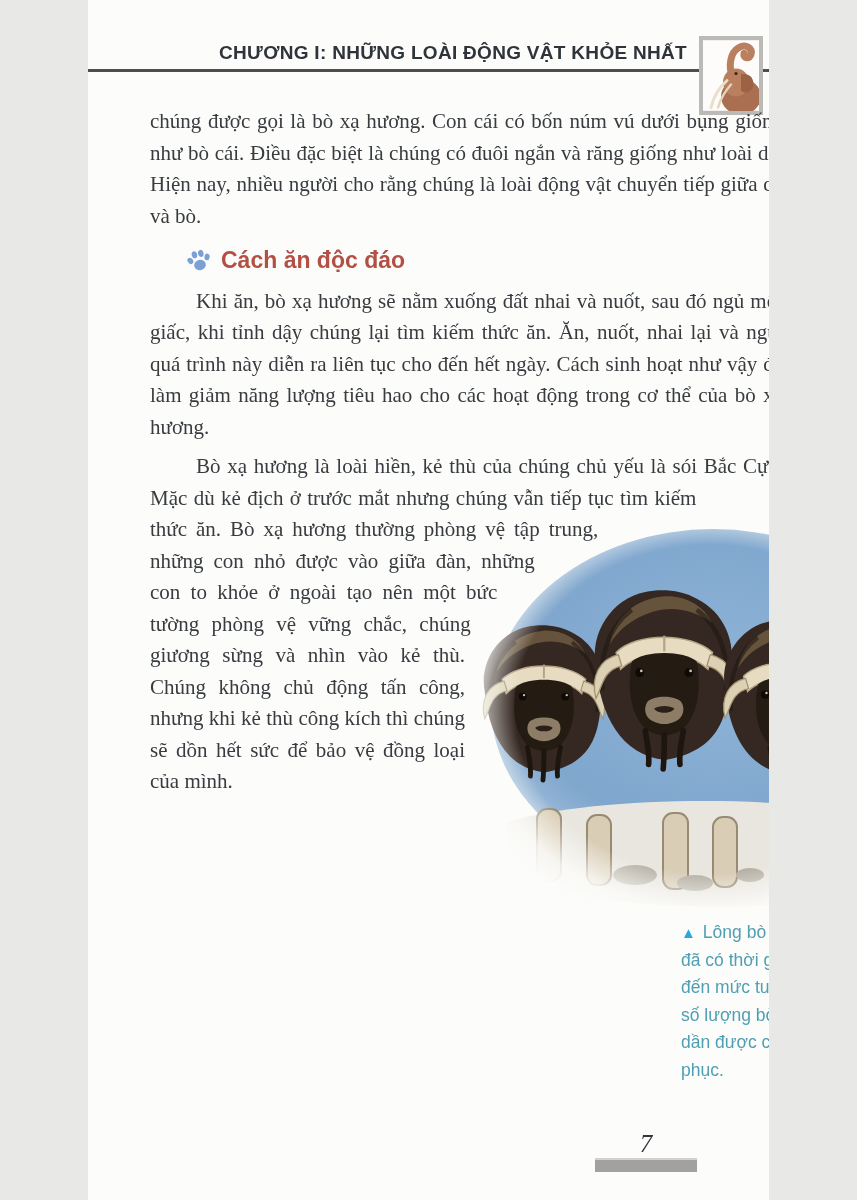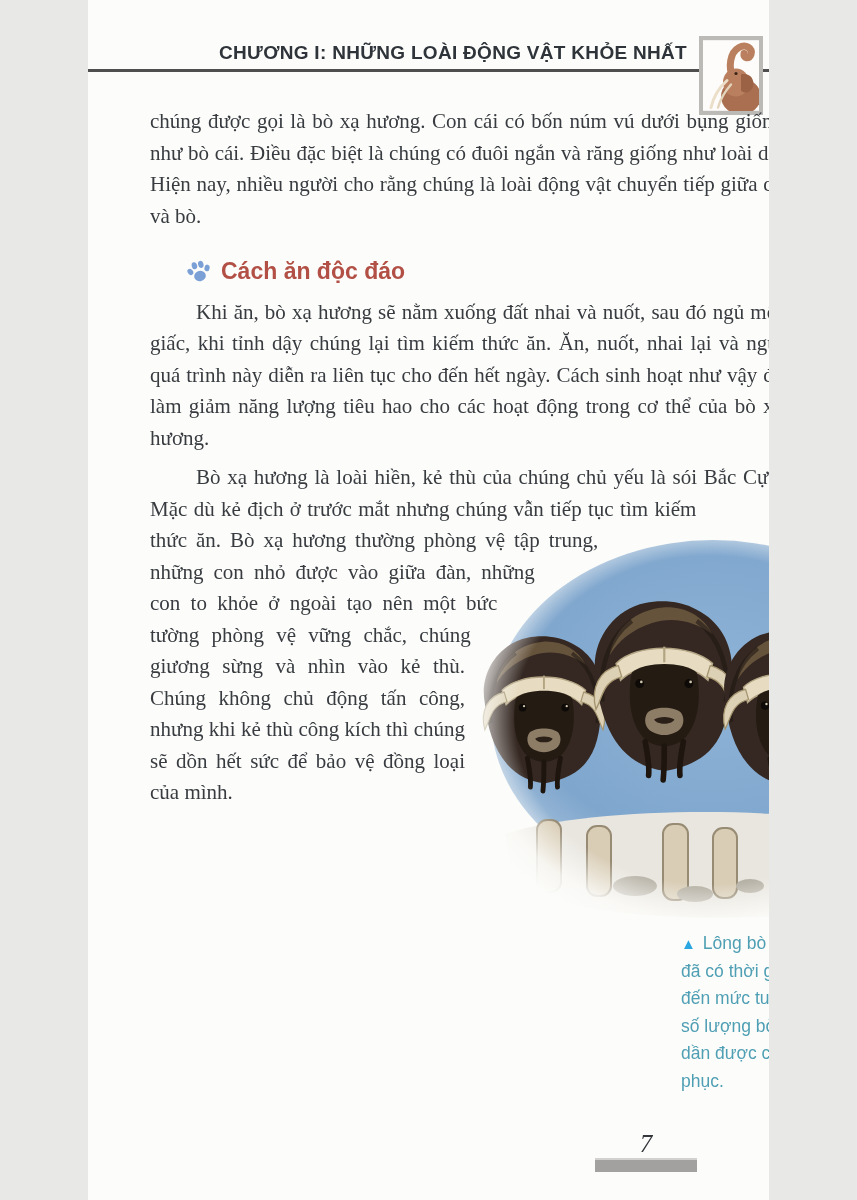--- a/index.html
+++ b/index.html
@@ -28,21 +28,21 @@
   
   .content{
     position:absolute;top:106px;left:62px;width:633px;
     font-size:21px;line-height:31.5px;color:#383c40;
     text-align:justify;
   }
   .content p{margin:0 0 8px 0;}
   .body-par{text-indent:46px;}
   .section-heading{
     display:flex;align-items:center;gap:9px;
-    margin:24px 0 9px 36px;
+    margin:13px 0 9px 36px;
     font-family:"Liberation Sans",sans-serif;
     font-size:23px;font-weight:700;color:#b25046;
   }
   .paw{width:26px;height:26px;flex:0 0 auto;}
   
   .oxen-figure{
     float:right;width:470px;height:468px;
     margin:0 -162px 0 10px;
     shape-outside:polygon(470px 0px,470px 468px,0px 468px,0px 205px,55px 140px,180px 78px,330px 52px);
     shape-margin:6px;

